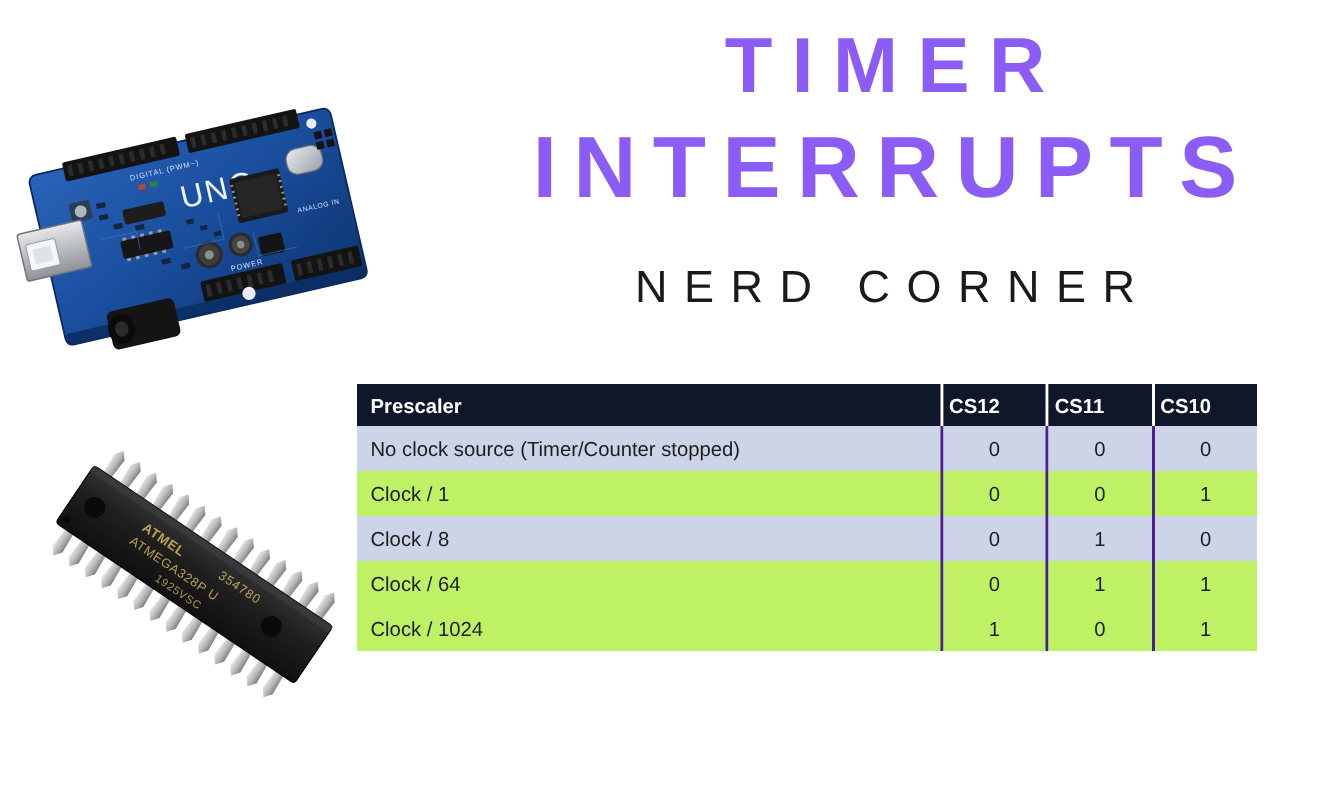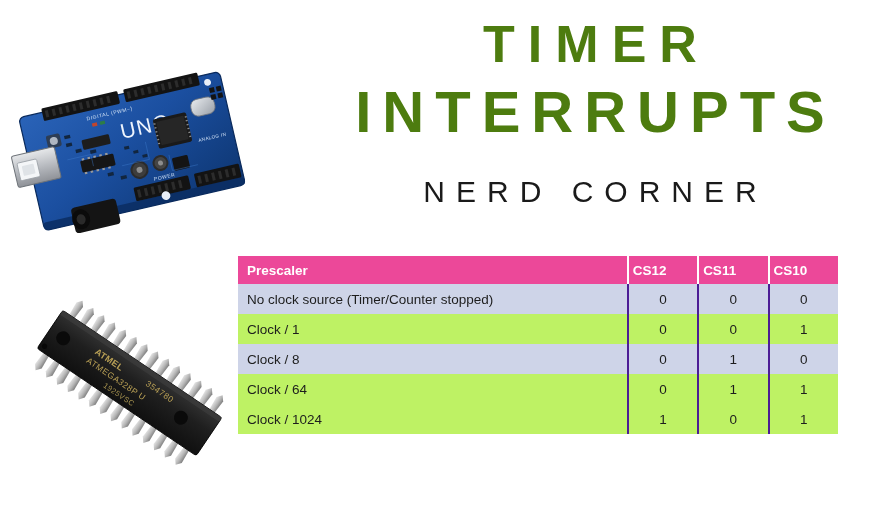--- a/index.html
+++ b/index.html
@@ -18,21 +18,21 @@
 
   
   #title-block {
     position: absolute;
     left: 300px;
     top: 18px;
     width: 580px;
     text-align: center;
   }
   #title-line-1, #title-line-2 {
-    color: #4d7c0f;
+    color: #8b5cf6;
     font-weight: 700;
     line-height: 1.0;
     white-space: nowrap;
     text-align: center;
   }
   #title-line-1 {
     font-size: 52px;
     letter-spacing: 13px;
     text-indent: 13px;
   }
@@ -64,21 +64,21 @@
     color: #1d1d1d;
   }
   #prescaler-table th,
   #prescaler-table td {
     padding: 0;
     height: 30px;
     vertical-align: middle;
     font-weight: 400;
   }
   #prescaler-table thead th {
-    background: #ec4899;
+    background: #0f172a;
     color: #ffffff;
     font-weight: 700;
     font-size: 13.5px;
     height: 28px;
     border-right: 2px solid #ffffff;
   }
   #prescaler-table thead th:last-child { border-right: none; }
   .col-name {
     text-align: left;
     padding-left: 9px !important;

